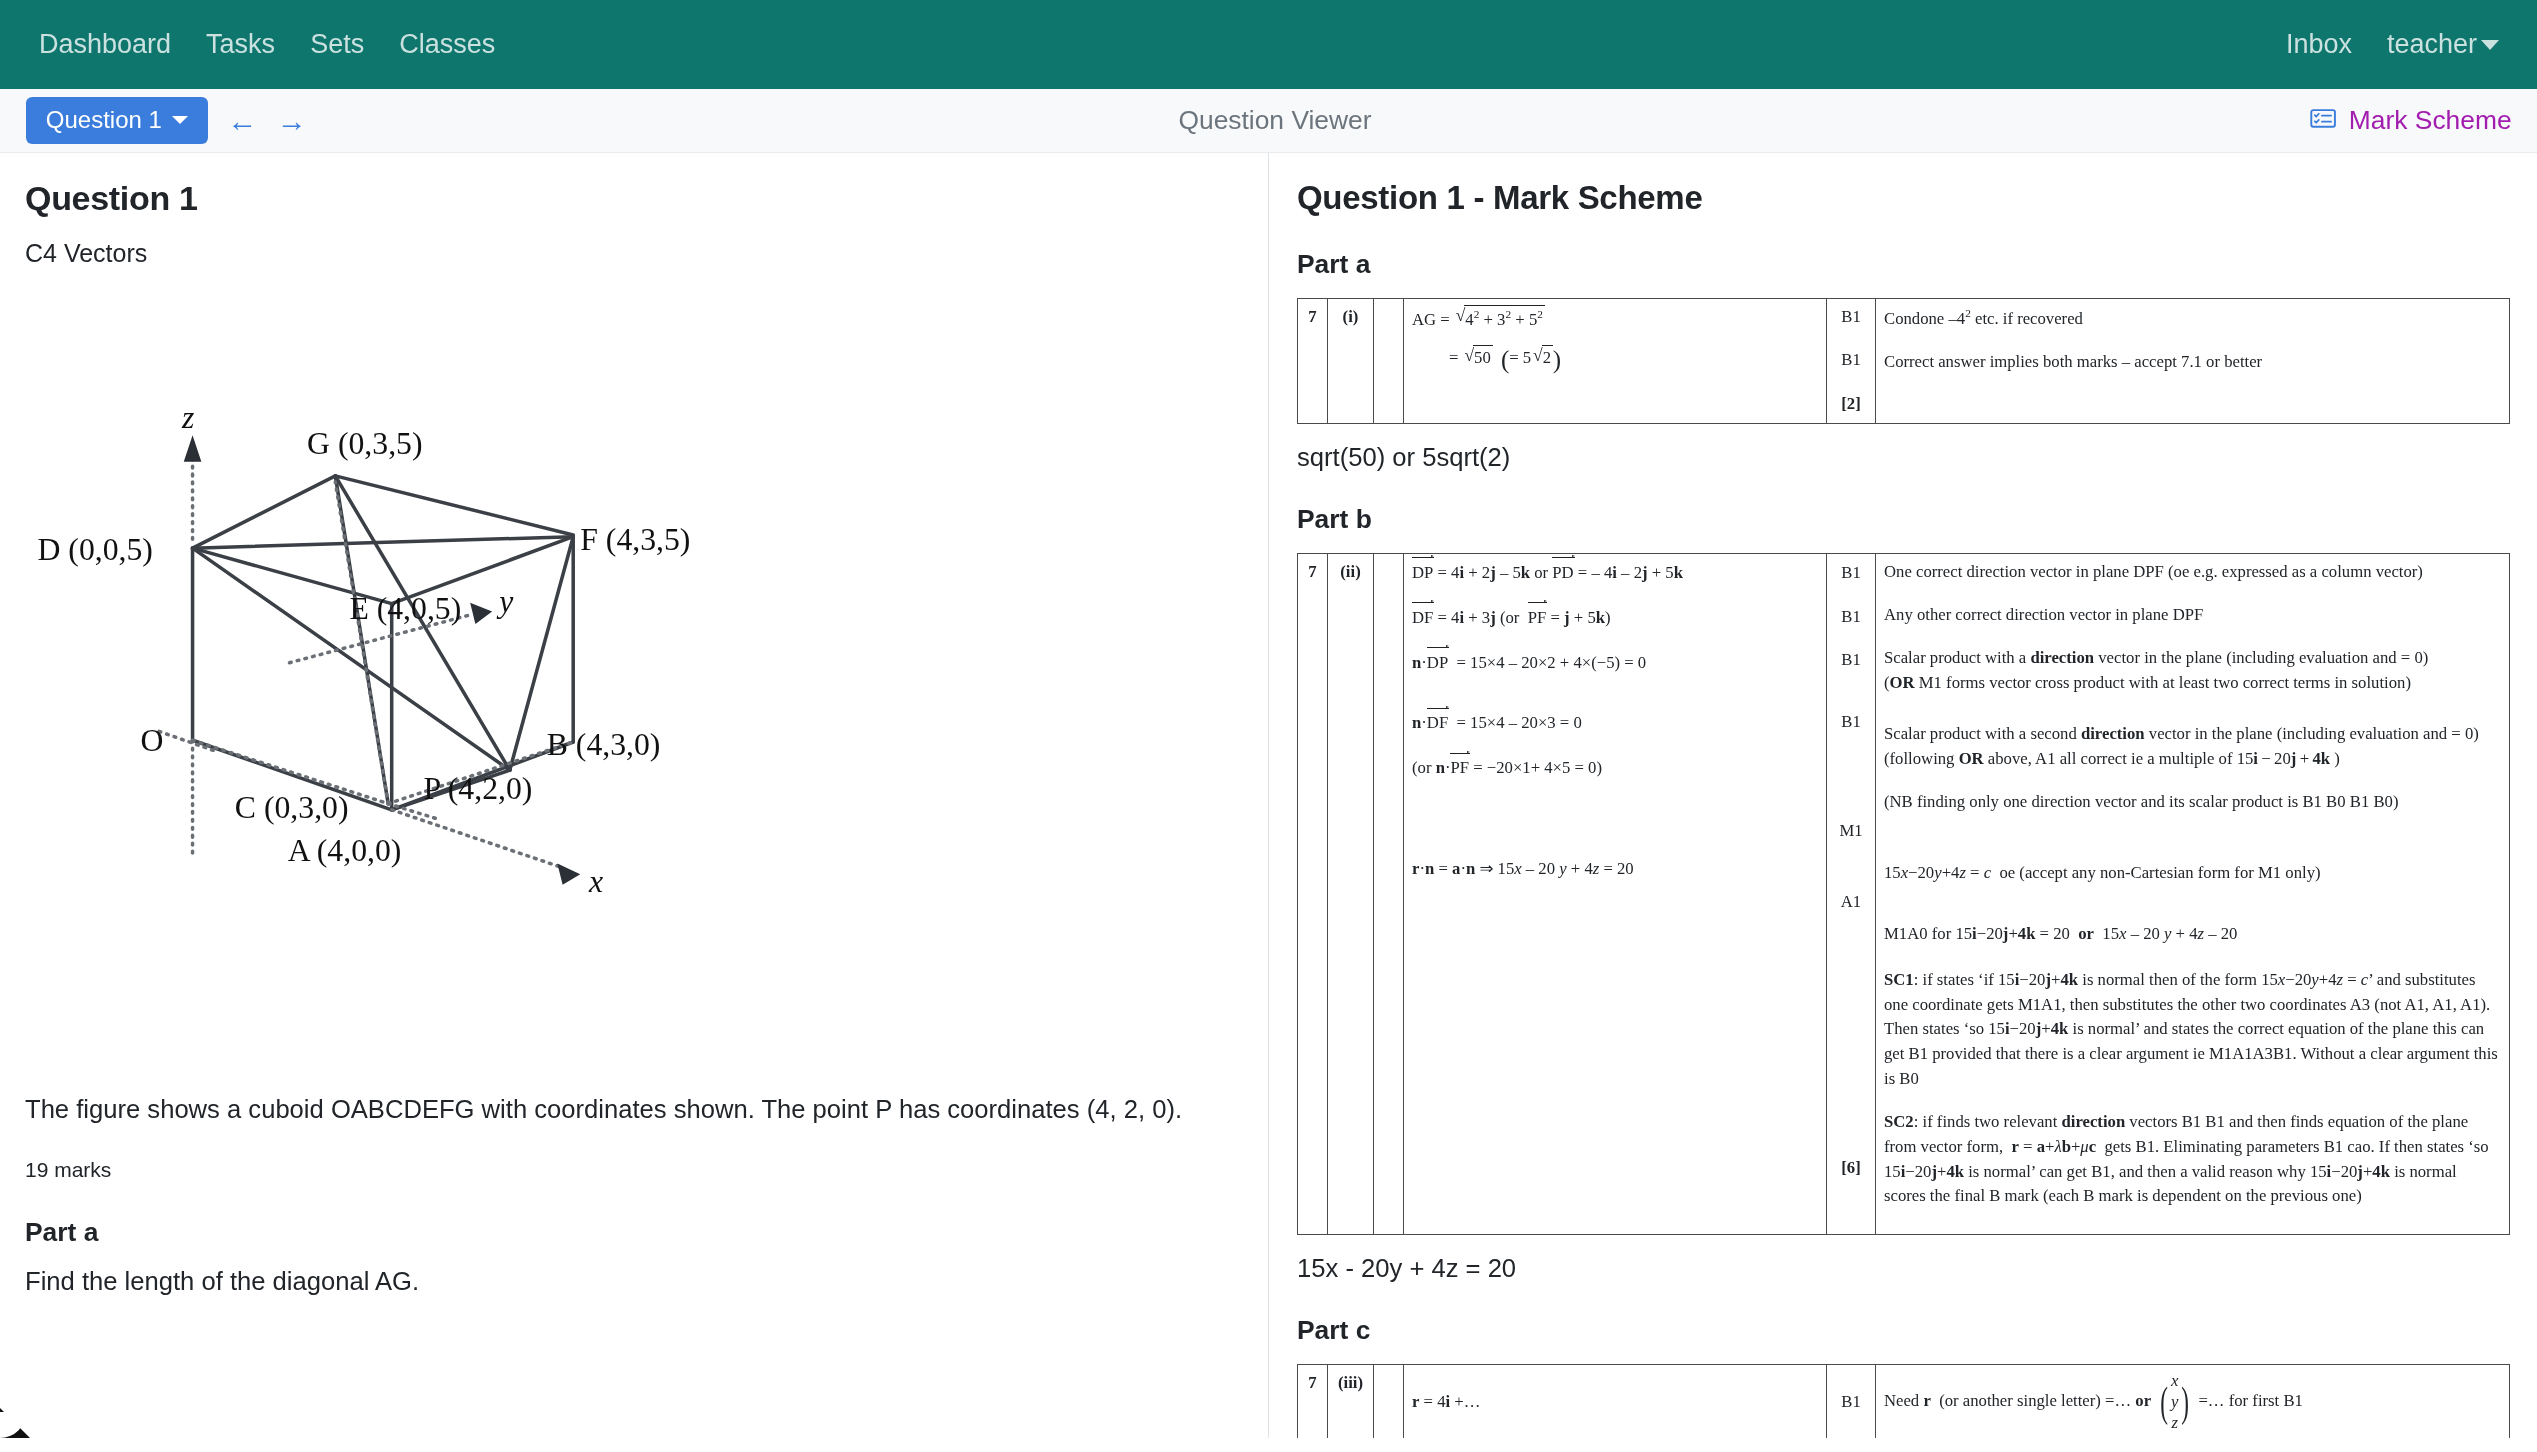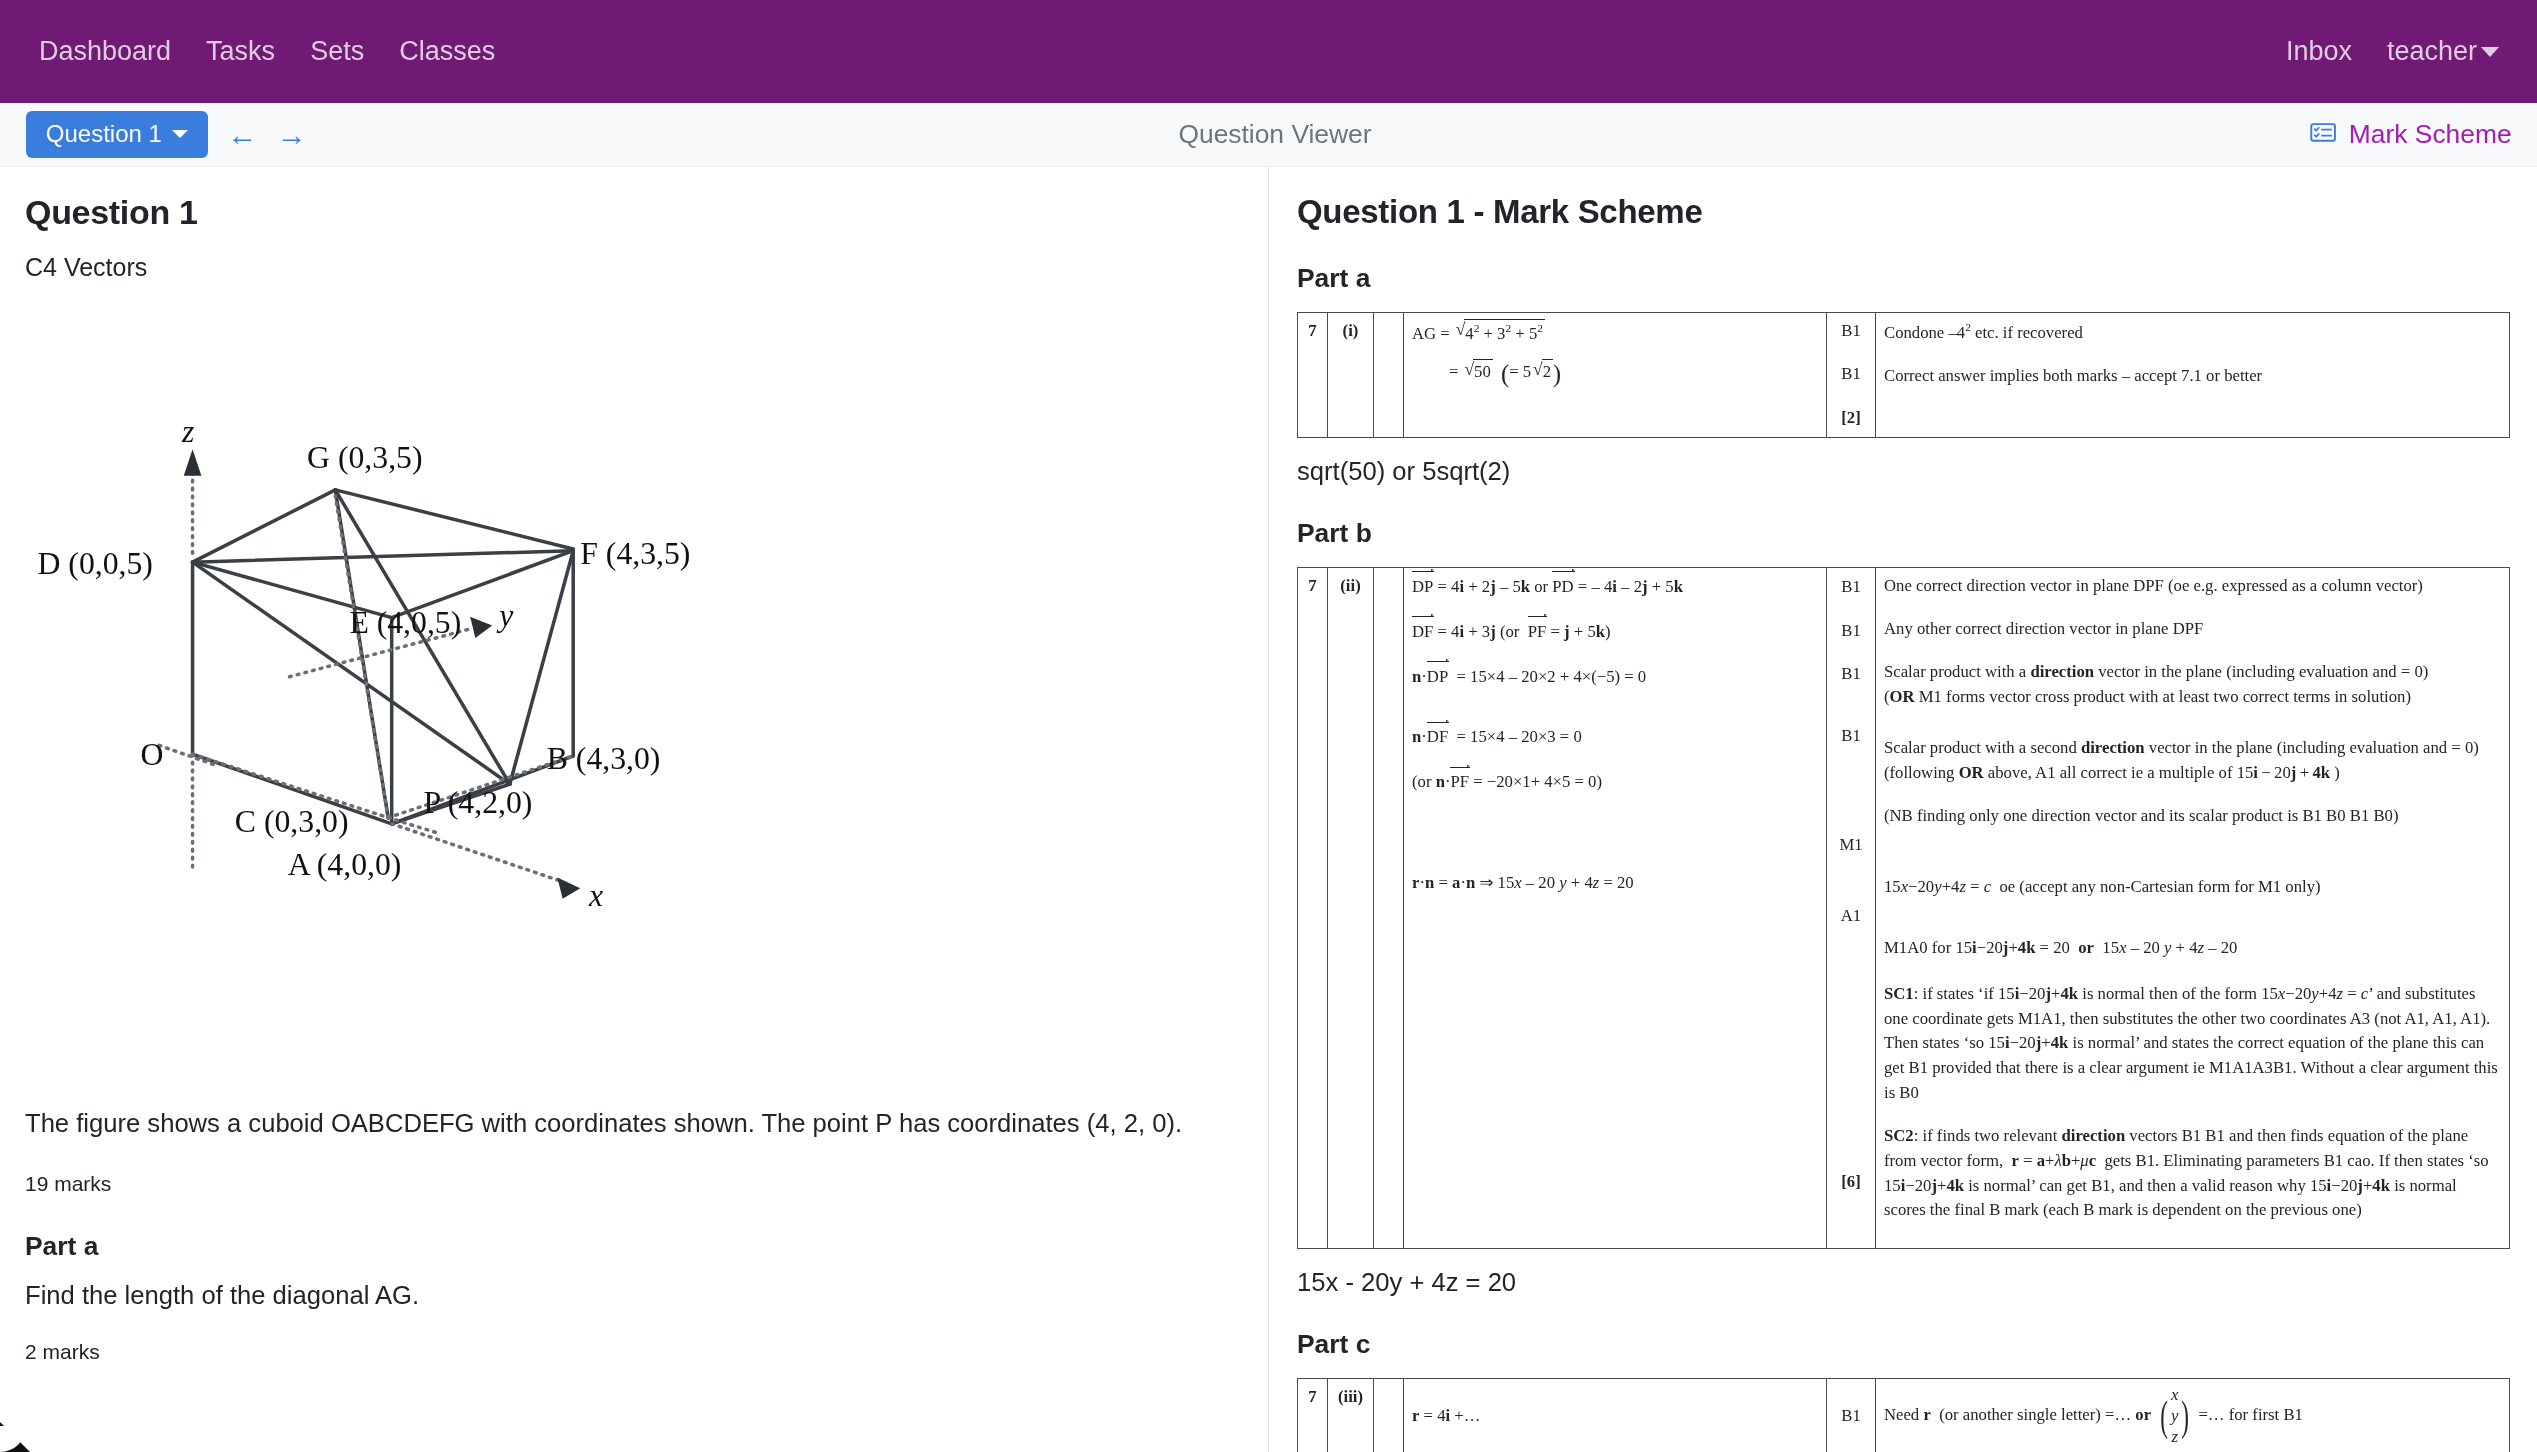--- a/index.html
+++ b/index.html
@@ -7,22 +7,22 @@
   body {
     width: 2538px; height: 1452px;
     font-family: "Liberation Sans", sans-serif;
     background: #ffffff;
     overflow: hidden;
     color: #212529;
   }
 
   
   .navbar {
-    height: 103px;
-    background: #701a75;
+    height: 89px;
+    background: #0f766e;
     display: flex;
     align-items: center;
     padding: 0 39px;
     position: relative;
   }
   .nav-left { display:flex; align-items:center; gap: 35px; }
   .nav-link {
     color: rgba(255,255,255,0.78);
     font-size: 27px;
     text-decoration: none;
@@ -331,21 +331,20 @@
           <text x="452" y="595">P (4,2,0)</text>
           <text x="298" y="665">A (4,0,0)</text>
         </g>
       </svg>
     </div>
 
     <p class="qbody">The figure shows a cuboid OABCDEFG with coordinates shown. The point P has coordinates (4, 2, 0).</p>
     <p class="marks">19 marks</p>
     <h3 class="parth">Part a</h3>
     <p class="parttext">Find the length of the diagonal AG.</p>
-    <p class="marks">2 marks</p>
 
     <div class="curl"></div>
     <div class="curl2"></div>
   </div>
 
   <div class="panel-right">
     <h2 class="mstitle">Question 1 - Mark Scheme</h2>
 
     <h3 class="mspart">Part a</h3>
     <table class="ms-table">

